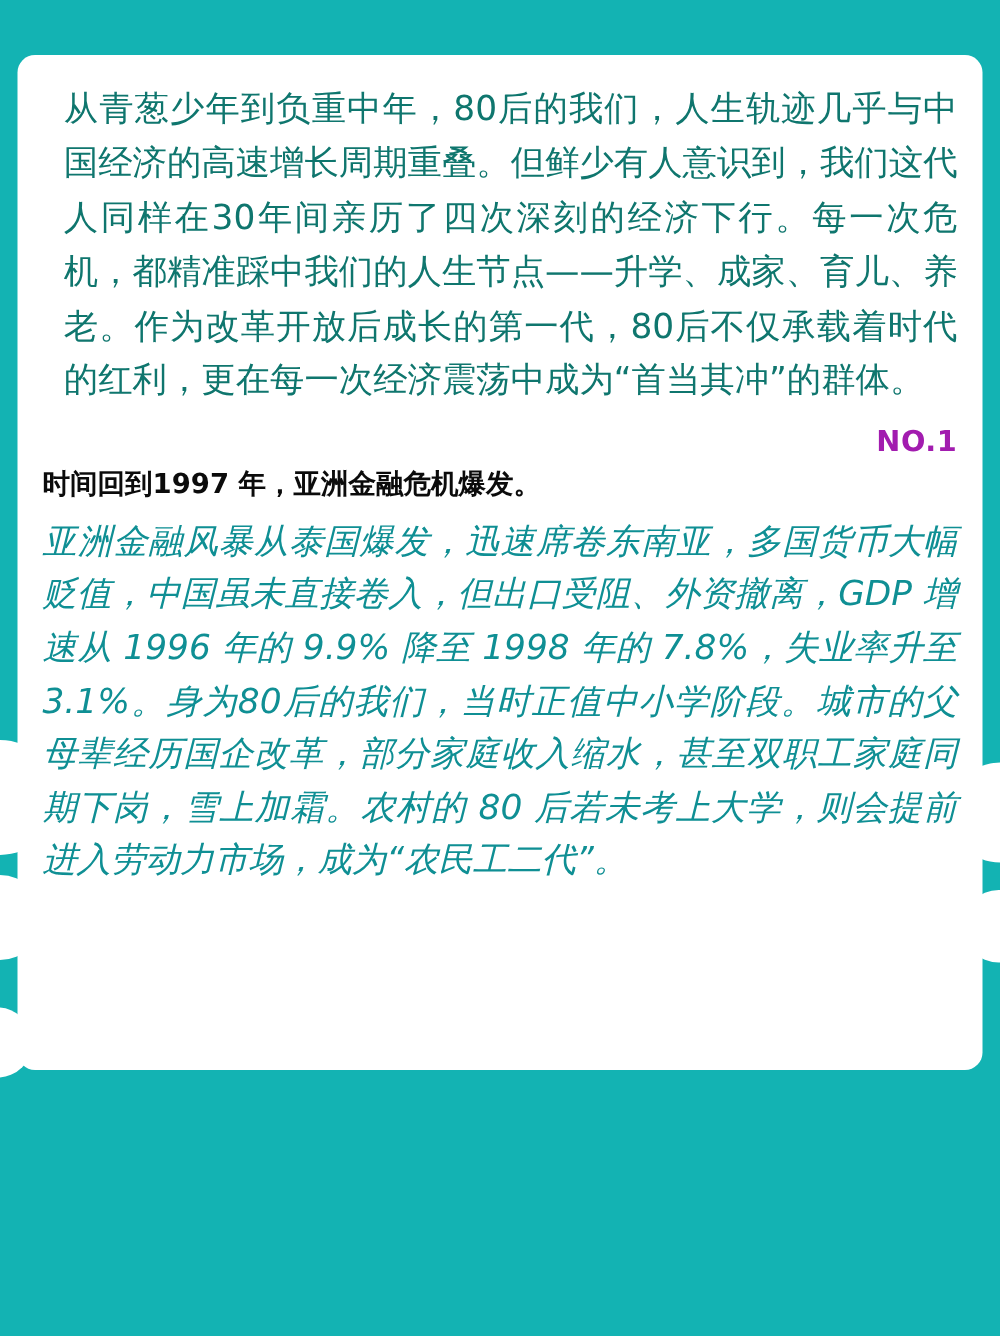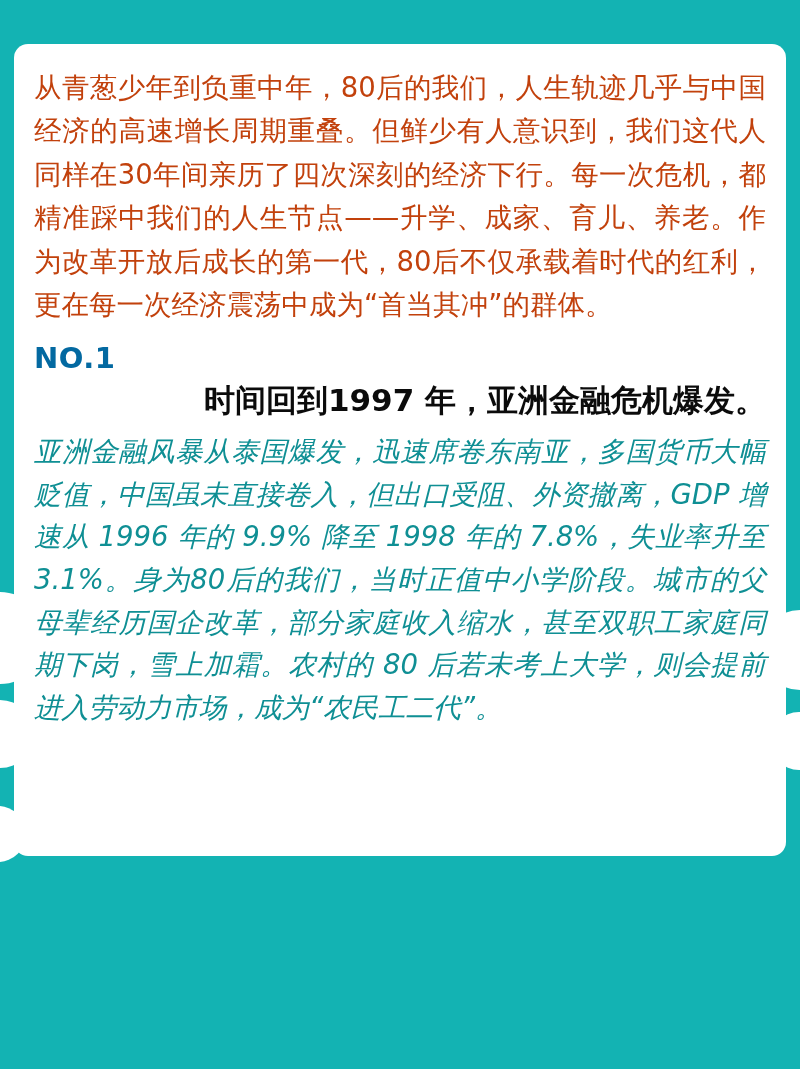--- a/index.html
+++ b/index.html
@@ -78,45 +78,45 @@
   .card {
     position: relative;
     margin: 6px 14px 0 14px;
     background: #ffffff;
     border-radius: 14px;
     padding: 22px 20px 18px 20px;
     box-sizing: border-box;
     min-height: 812px;
   }
   .intro {
-    color: #c2410c;
+    color: #0f766e;
     font-size: 27.5px;
     line-height: 1.58;
     text-align: justify;
     letter-spacing: 0px;
-    margin: 0 0 10px 0;
+    margin: 0 0 10px 17px;
   }
 
   .no-label {
-    text-align: left;
-    color: #0369a1;
+    text-align: right;
+    color: #a21caf;
     font-weight: bold;
-    font-size: 29px;
+    font-size: 23px;
     line-height: 1.2;
     margin: 14px 0 6px 0;
     letter-spacing: 0.5px;
   }
 
   .section-title {
     display: block;
     color: #0b0b0b;
     font-weight: bold;
-    font-size: 31px;
+    font-size: 22px;
     line-height: 1.25;
-    text-align: right;
+    text-align: left;
     margin: 0 0 10px 0;
     white-space: nowrap;
   }
 
   .body-text {
     color: #0f8f94;
     font-size: 27.5px;
     line-height: 1.55;
     text-align: justify;
     margin: 0;

